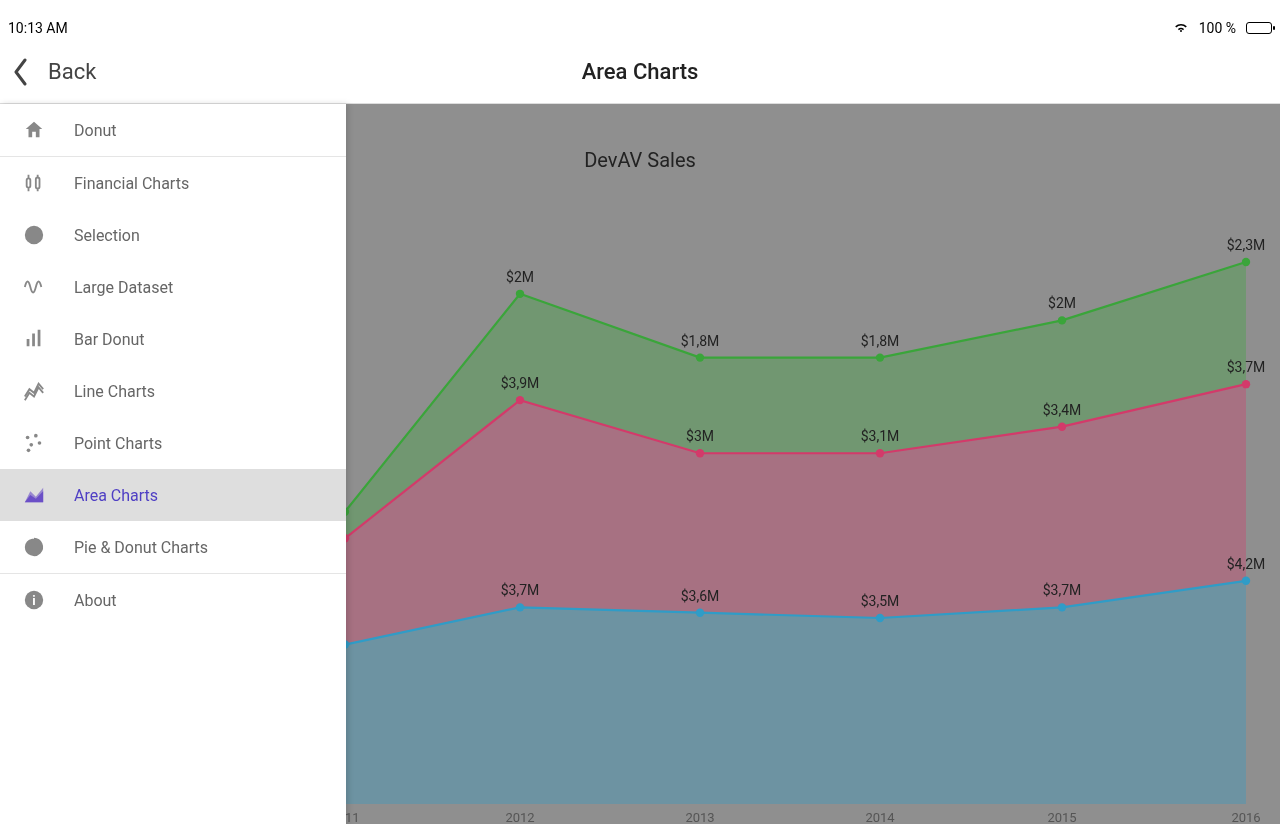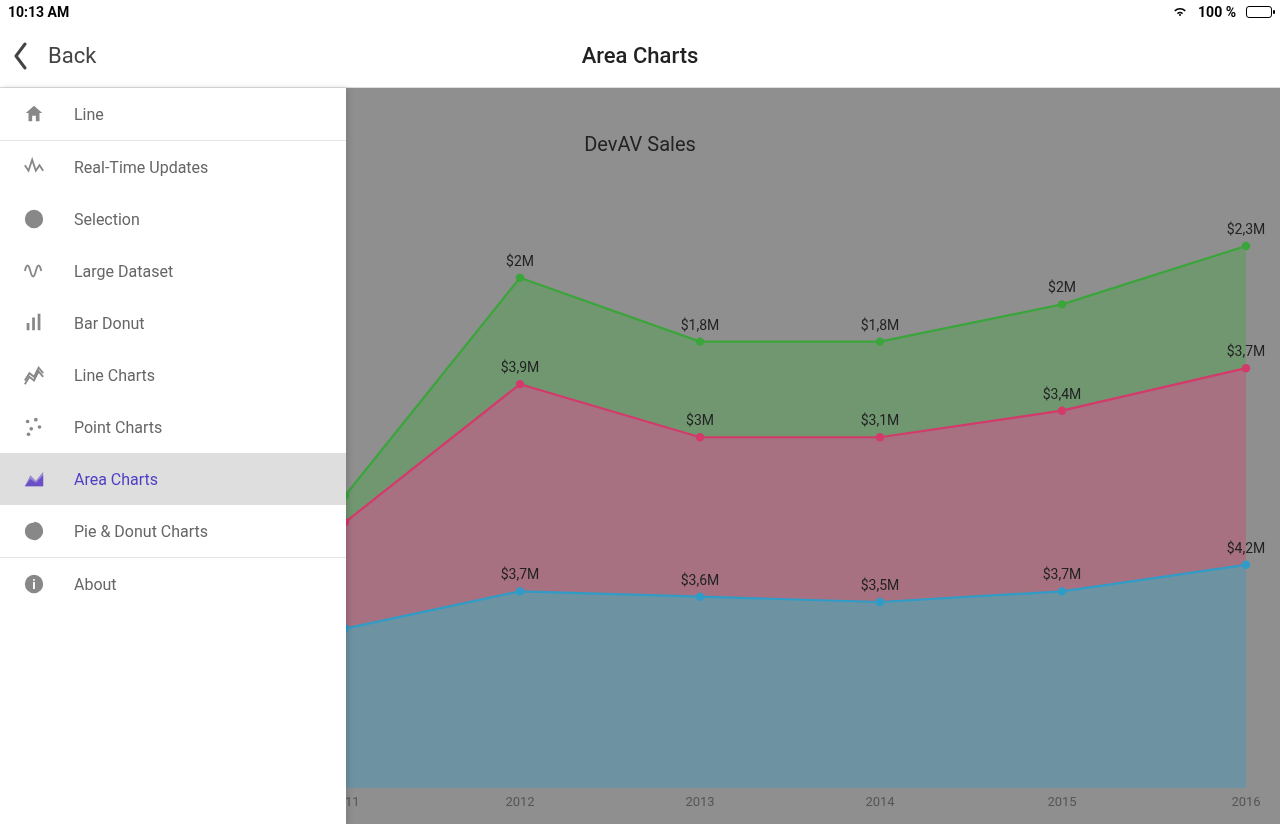--- a/index.html
+++ b/index.html
@@ -1,18 +1,18 @@
 <!DOCTYPE html>
 <html><head>
 <meta charset="utf-8">
 <style>
 * { margin: 0; padding: 0; box-sizing: border-box; font-family: -apple-system, BlinkMacSystemFont, "Segoe UI", Roboto, sans-serif; }
 html, body { width: 1280px; height: 824px; overflow: hidden; background: #fff; }
 
-.statusbar { height: 24px; display: flex; align-items: center; padding: 0 8px; font-size: 14px; font-weight: 700; position: relative; }
+.statusbar { height: 24px; display: flex; align-items: center; padding: 0 8px; font-size: 14px; font-weight: 400; position: relative; margin-top: 16px; }
 .statusbar .time { position: absolute; left: 8px; }
 .statusbar .right { position: absolute; right: 8px; display: flex; align-items: center; gap: 10px; }
 .battery-icon { width: 26px; height: 12px; border: 1.5px solid #000; border-radius: 3px; position: relative; }
 .battery-icon::after { content:""; position:absolute; right:-4px; top:3px; width:2px; height:4px; background:#000; border-radius:1px; }
 .battery-fill { background:#000; height:100%; width:100%; border-radius:1px; }
 .wifi-icon svg { width:16px; height:12px; }
 
 .navbar { height: 64px; border-bottom: 1px solid #ddd; display:flex; align-items:center; position:relative; padding:0 12px; }
 .back-btn { display:flex; align-items:center; gap:18px; color:#444; font-size:22px; cursor:pointer; }
 .back-btn svg { width:18px; height:28px; }
@@ -114,30 +114,30 @@
     <div class="chart-title">DevAV Sales</div>
   </div>
 
   <div class="sidebar">
     <div class="item">
       <span class="icon">
           <svg viewBox="0 0 24 24">
             <path fill="currentColor" d="M12 3l9 8h-3v9h-4v-6H10v6H6v-9H3z"></path>
           </svg>
         </span>
-      <span>Line</span>
+      <span>Donut</span>
     </div>
     <div class="sep"></div>
     <div class="item">
       <span class="icon">
           <svg viewBox="0 0 24 24">
-            <path stroke="currentColor" stroke-width="2" fill="none" d="M2 10l4 6 4-12 4 12 4-6 4 6"></path>
-          </svg>
-        </span>
-      <span>Real-Time Updates</span>
+            <path stroke="currentColor" stroke-width="2" fill="none" d="M6 3v4m0 10v4M6 7h0a2 2 0 012 2v6a2 2 0 01-4 0V9a2 2 0 012-2zM16 3v3m0 12v3M16 6a2 2 0 012 2v8a2 2 0 01-4 0V8a2 2 0 012-2z"></path>
+          </svg>
+        </span>
+      <span>Financial Charts</span>
     </div>
     <div class="item">
       <span class="icon">
           <svg viewBox="0 0 24 24">
             <path fill="currentColor" d="M12 2a10 10 0 100 20 10 10 0 000-20zm0 2v8h8A8 8 0 0012 4z"></path>
           </svg>
         </span>
       <span>Selection</span>
     </div>
     <div class="item">

